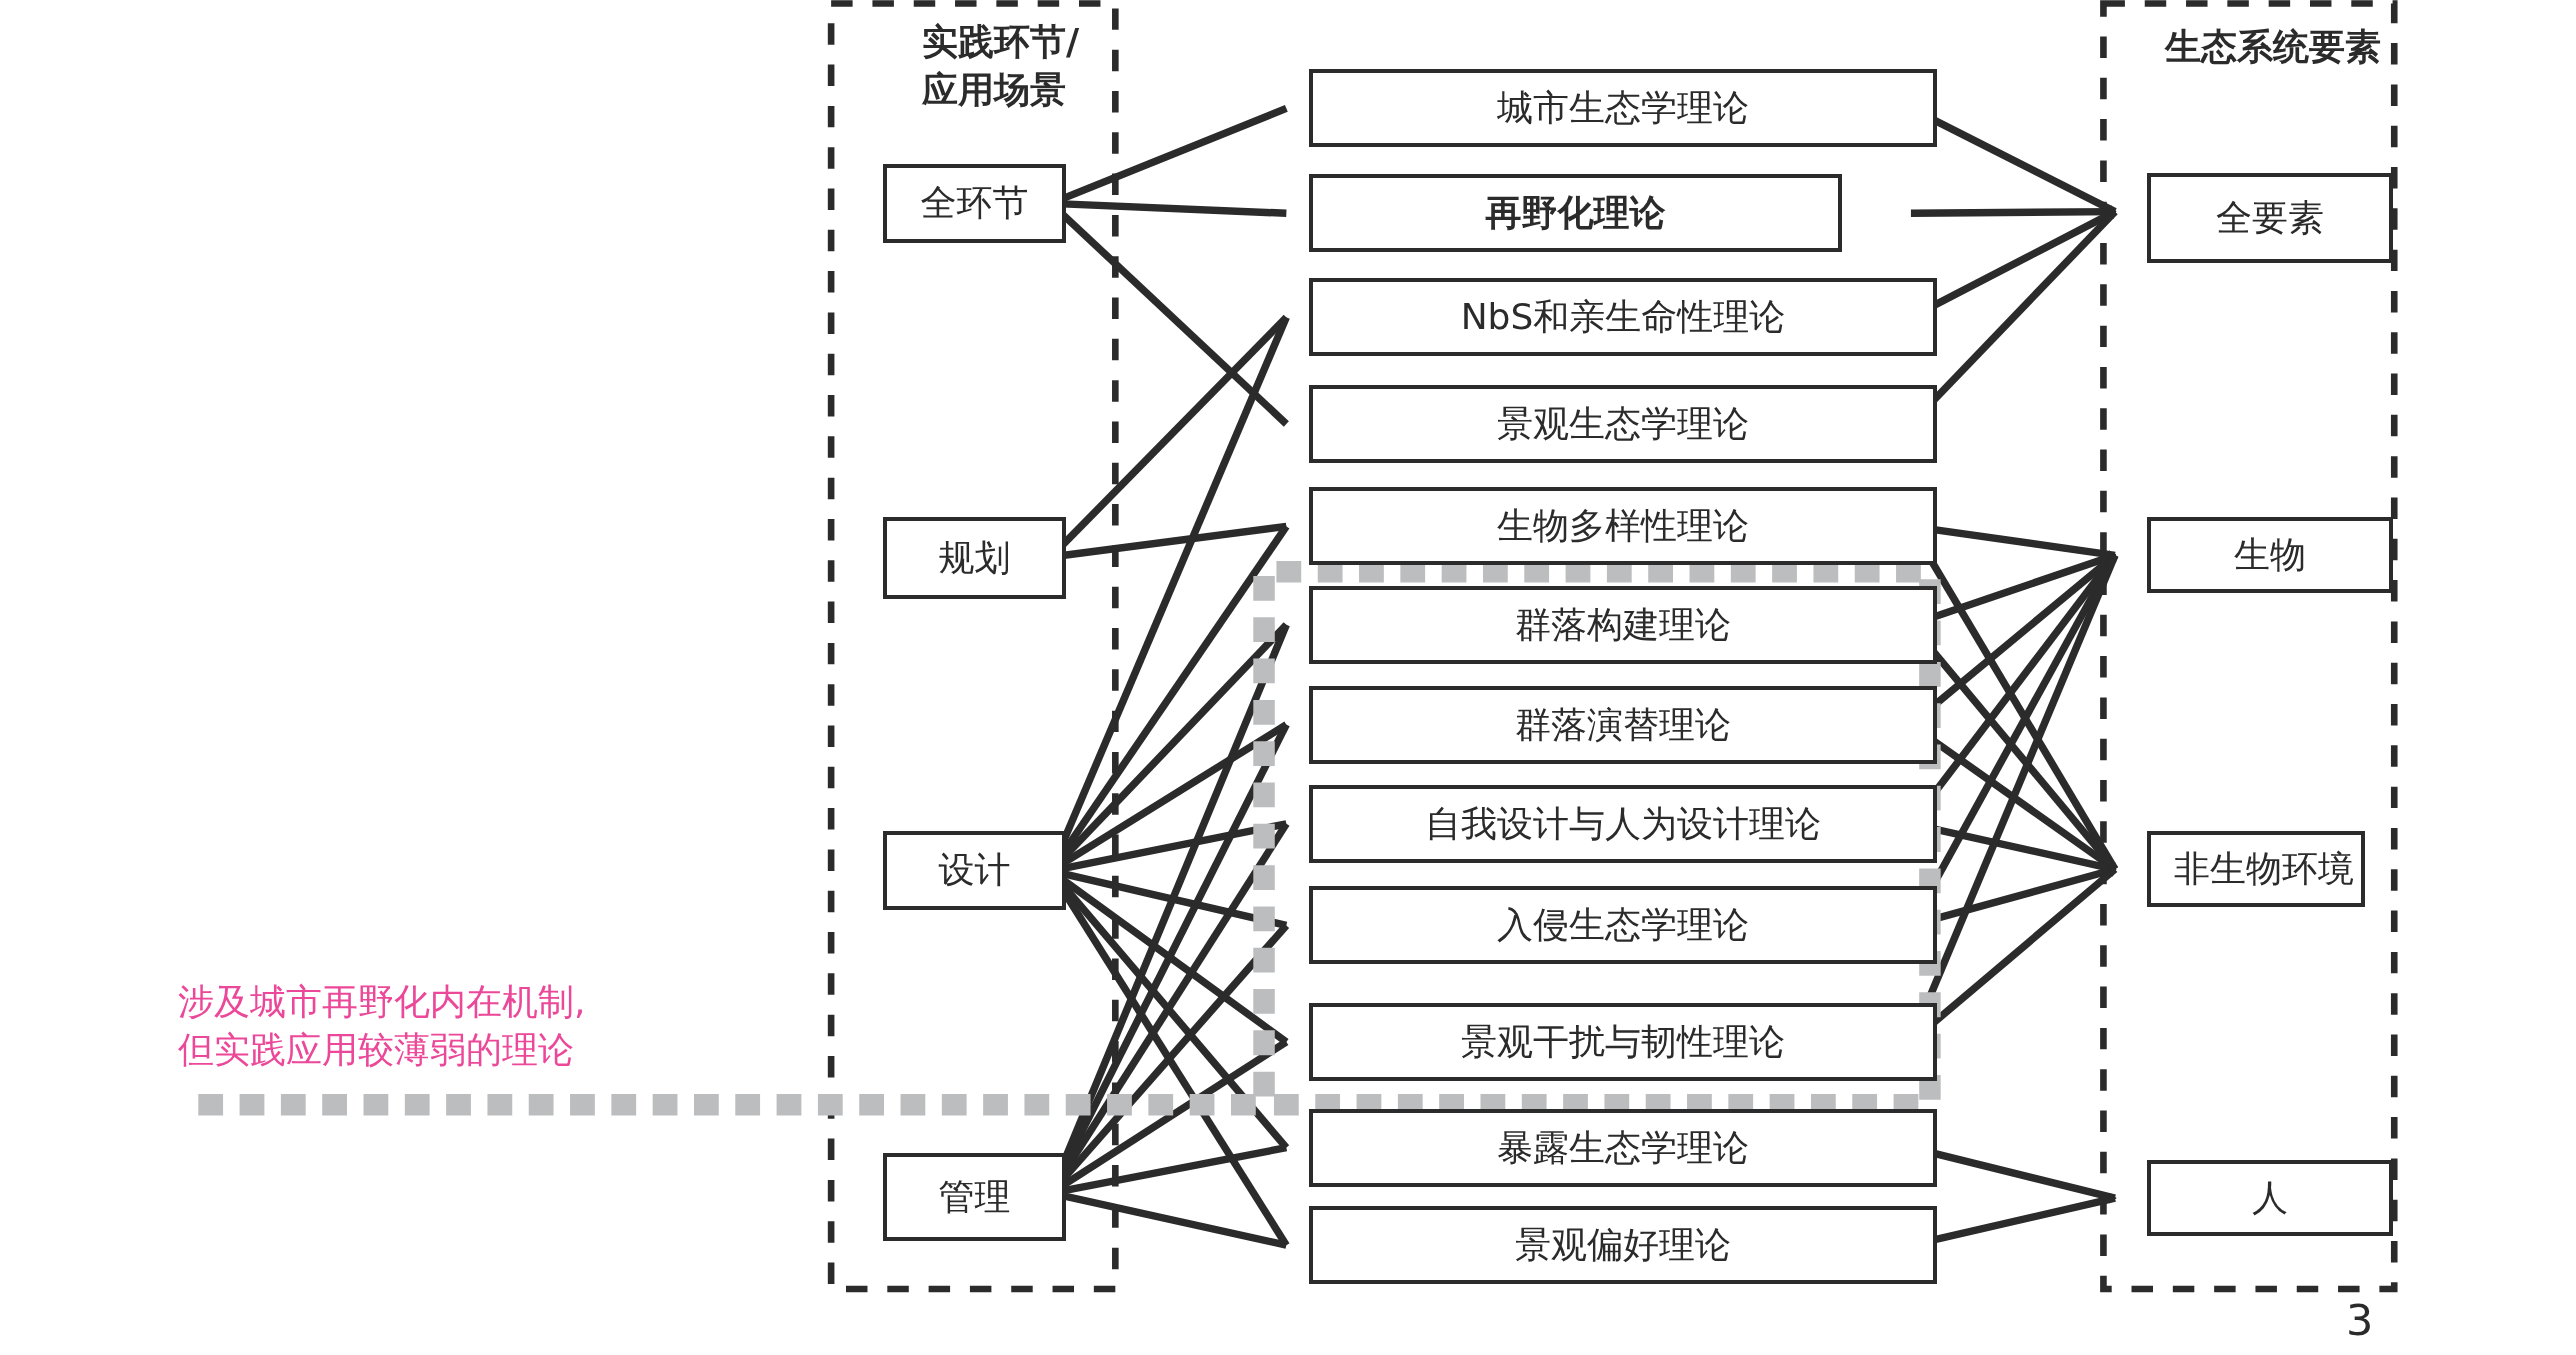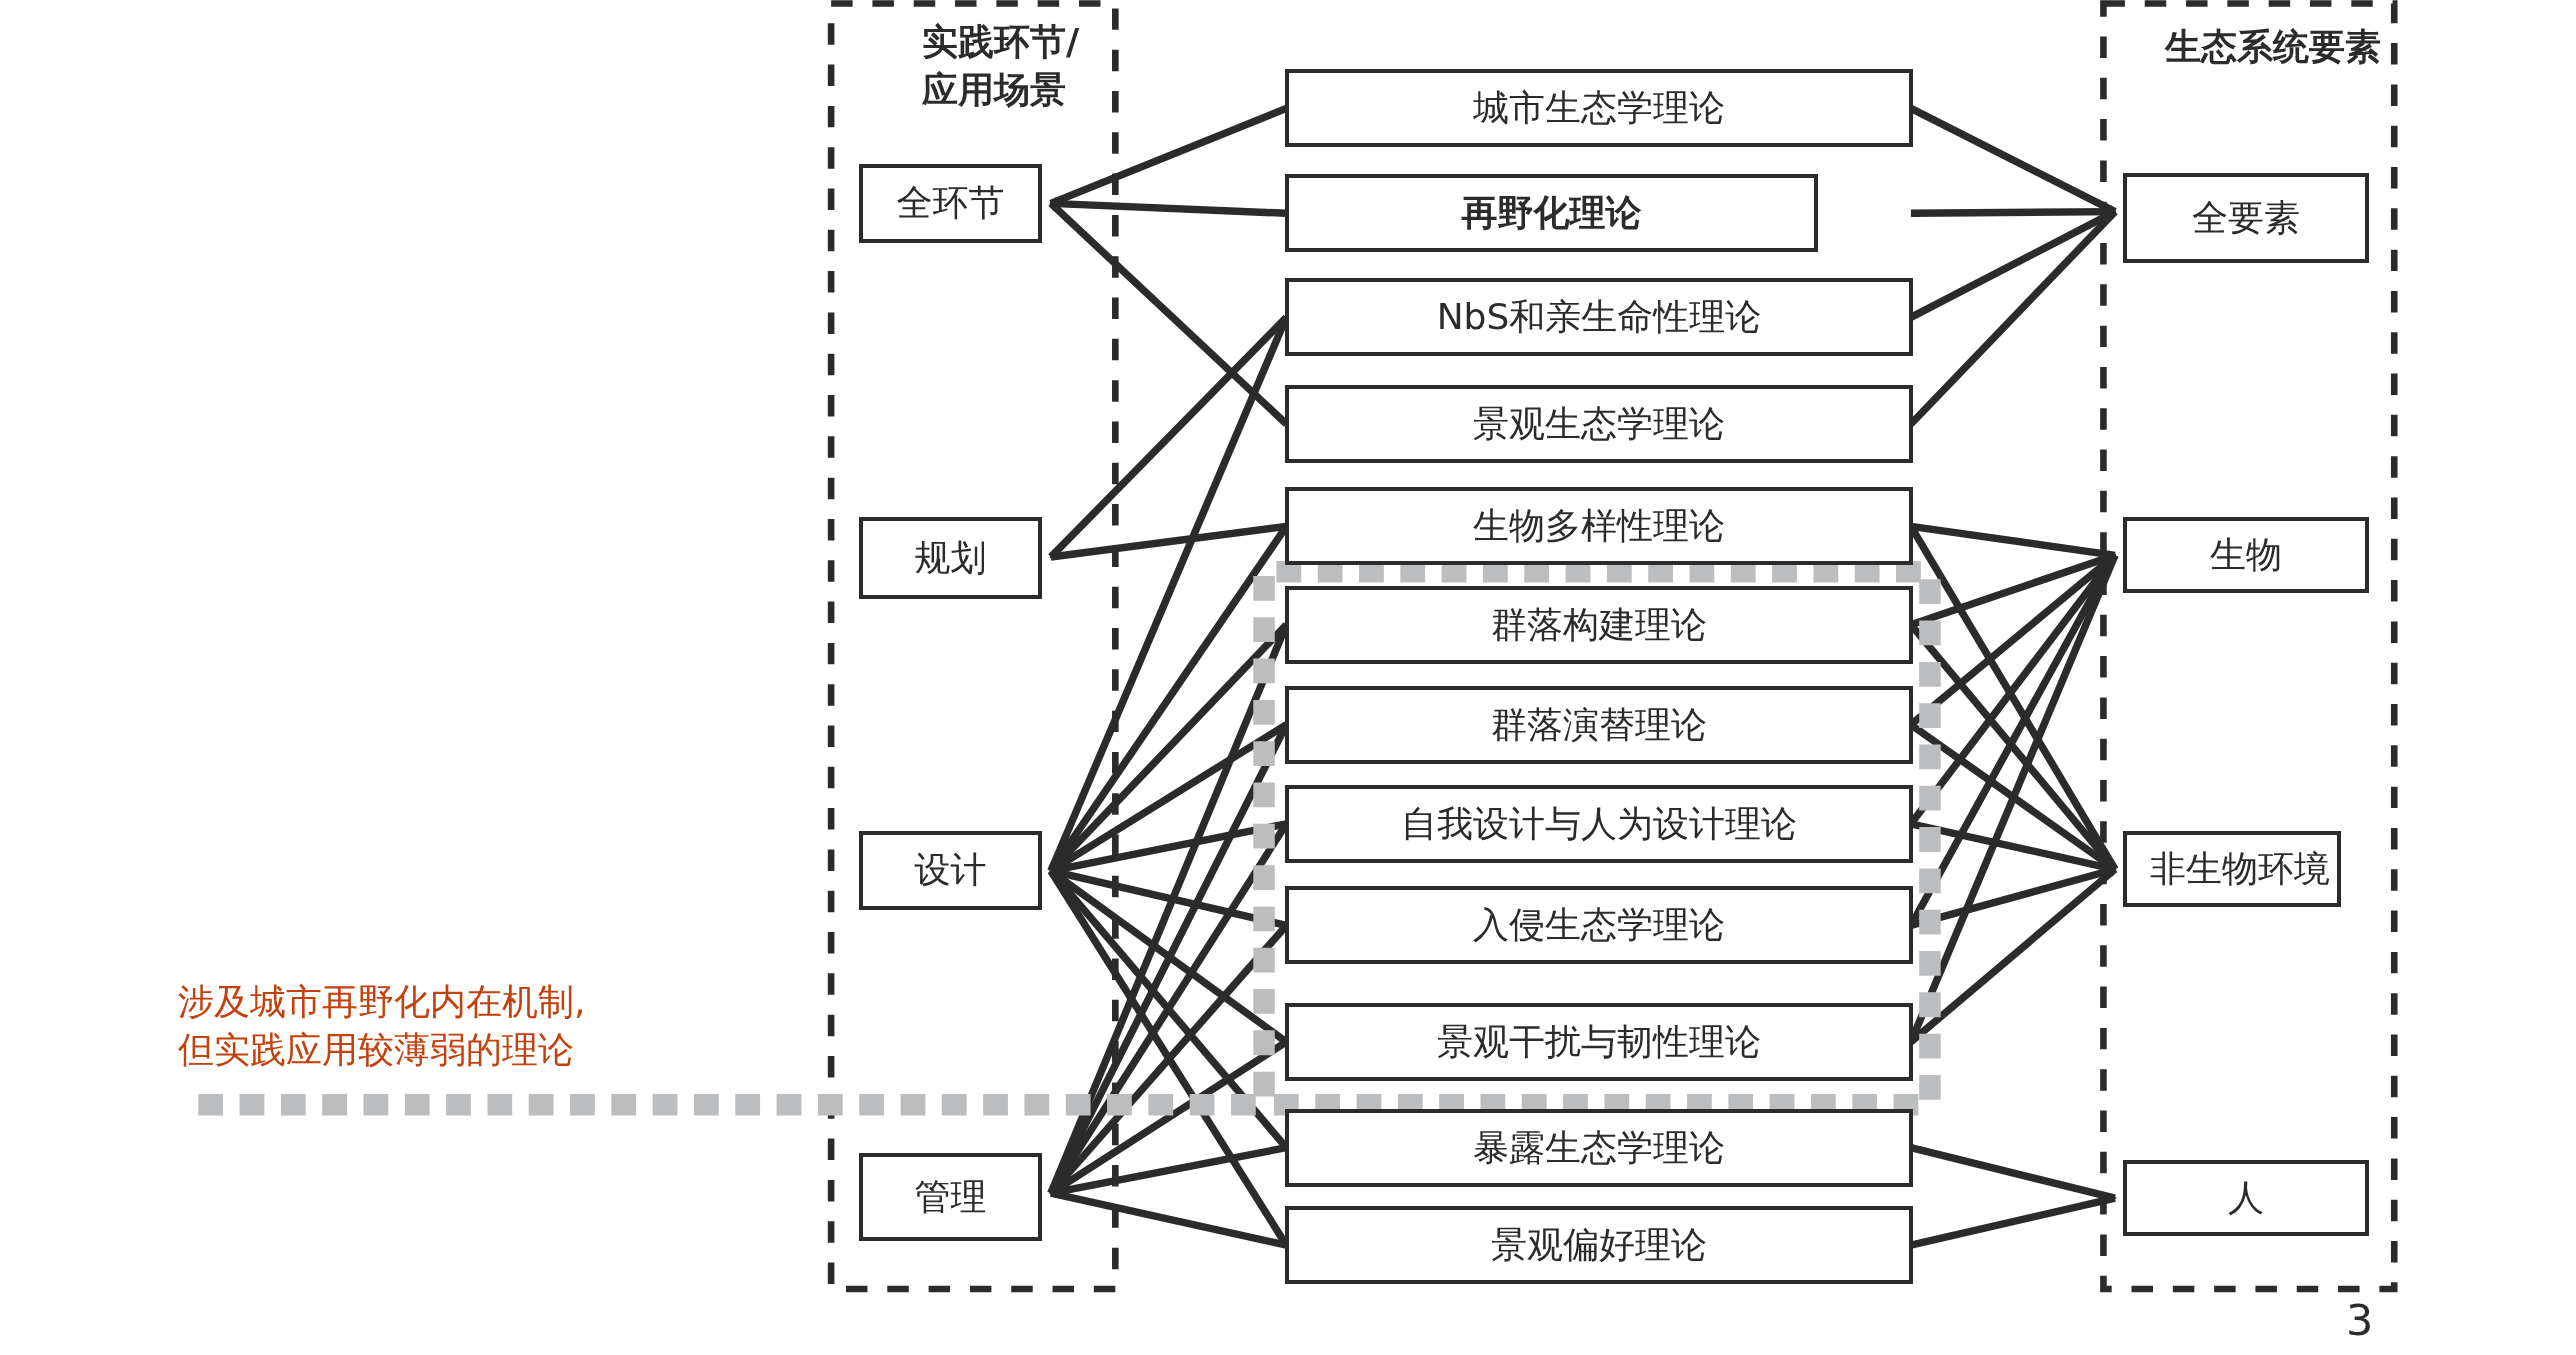--- a/index.html
+++ b/index.html
@@ -1,20 +1,20 @@
 <!DOCTYPE html>
 <html style="font-size:13.2px"><head>
 <meta charset="utf-8">
 <style>
   html,body{margin:0;padding:0;background:#ffffff;}
   body{width:2576px;height:1356px;position:relative;overflow:hidden;font-family:"DejaVu Sans","Liberation Sans",sans-serif;color:#2b2b2b;}
   svg#diagram{position:absolute;left:0;top:0;width:2576px;height:1356px;}
-  .node{position:absolute;box-sizing:border-box;border:4.1px solid #2b2b2b;background:#fff;display:flex;align-items:center;justify-content:center;font-size:36px;color:#2b2b2b;white-space:nowrap;}
+  .node{position:absolute;box-sizing:border-box;border:4.1px solid #2b2b2b;background:#fff;display:flex;align-items:center;justify-content:center;font-size:36px;color:#2b2b2b;white-space:nowrap;margin-left:24px;}
   .colhead{position:absolute;font-weight:bold;font-size:36px;line-height:48px;color:#2b2b2b;margin-left:35px;}
-  .annot{position:absolute;font-size:36px;line-height:48px;color:#c2410c;}
+  .annot{position:absolute;font-size:36px;line-height:48px;color:#ec4899;}
   .pagenum{position:absolute;font-size:43px;color:#2b2b2b;}
 </style>
 </head>
 <body>
 
 <svg id="diagram" xmlns="http://www.w3.org/2000/svg" viewBox="0 0 3118 1641">
   <defs>
     <marker id="arrow" markerWidth="10" markerHeight="10" refX="8" refY="5" orient="auto" markerUnits="userSpaceOnUse" viewBox="0 0 10 10">
       <path d="M0,0 L10,5 L0,10 z" fill="#2b2b2b"></path>
     </marker>

